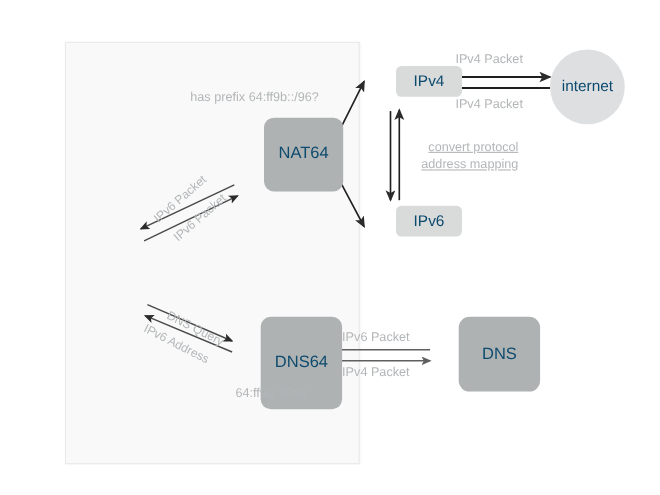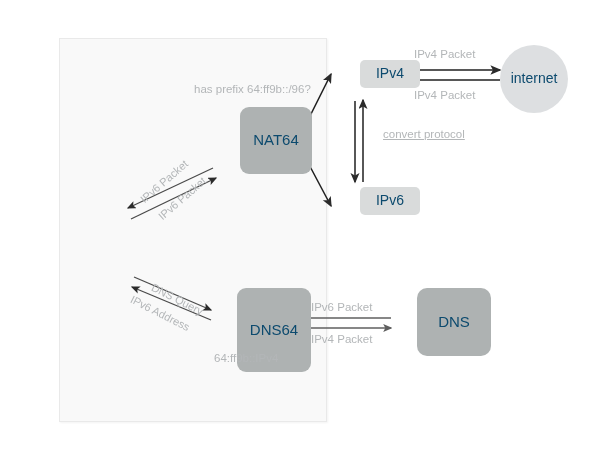--- a/index.html
+++ b/index.html
@@ -71,21 +71,21 @@
   }
   
   .label {
     position: absolute;
     color: #b3b6b8;
     font-size: 11.5px;
     white-space: nowrap;
     line-height: 1.35;
     text-align: right;
   }
-  #label-has-prefix    { left: 194px; top: 82px; }
+  #label-has-prefix    { left: 173px; top: 82px; }
   #label-convert       { left: 383px; top: 127px; text-decoration: underline; }
   #label-ff9b-ipv4     { left: 214px; top: 351px; }
   #label-ipv4-top      { left: 414px; top: 47px; }
   #label-ipv4-bottom   { left: 414px; top: 88px; }
   #label-ipv6-packet-r { left: 311px; top: 300px; }
   #label-ipv4-packet-r { left: 311px; top: 332px; }
 
   .label-rot {
     position: absolute;
     color: #b3b6b8;
@@ -144,20 +144,21 @@
   <div class="node node-light" id="node-ipv4">IPv4</div>
 
   <div class="node node-light" id="node-ipv6">IPv6</div>
 
   <div class="node node-circle" id="node-internet">internet</div>
 
   <div class="label" id="label-has-prefix">has prefix 64:ff9b::/96?</div>
 
   <div class="label" id="label-convert">
     <div>convert protocol</div>
+    <div>address mapping</div>
   </div>
 
   <div class="label" id="label-ff9b-ipv4">64:ff9b::IPv4</div>
 
   <div class="label" id="label-ipv4-top">IPv4 Packet</div>
 
   <div class="label" id="label-ipv4-bottom">IPv4 Packet</div>
 
   <div class="label" id="label-ipv6-packet-r">IPv6 Packet</div>
 

